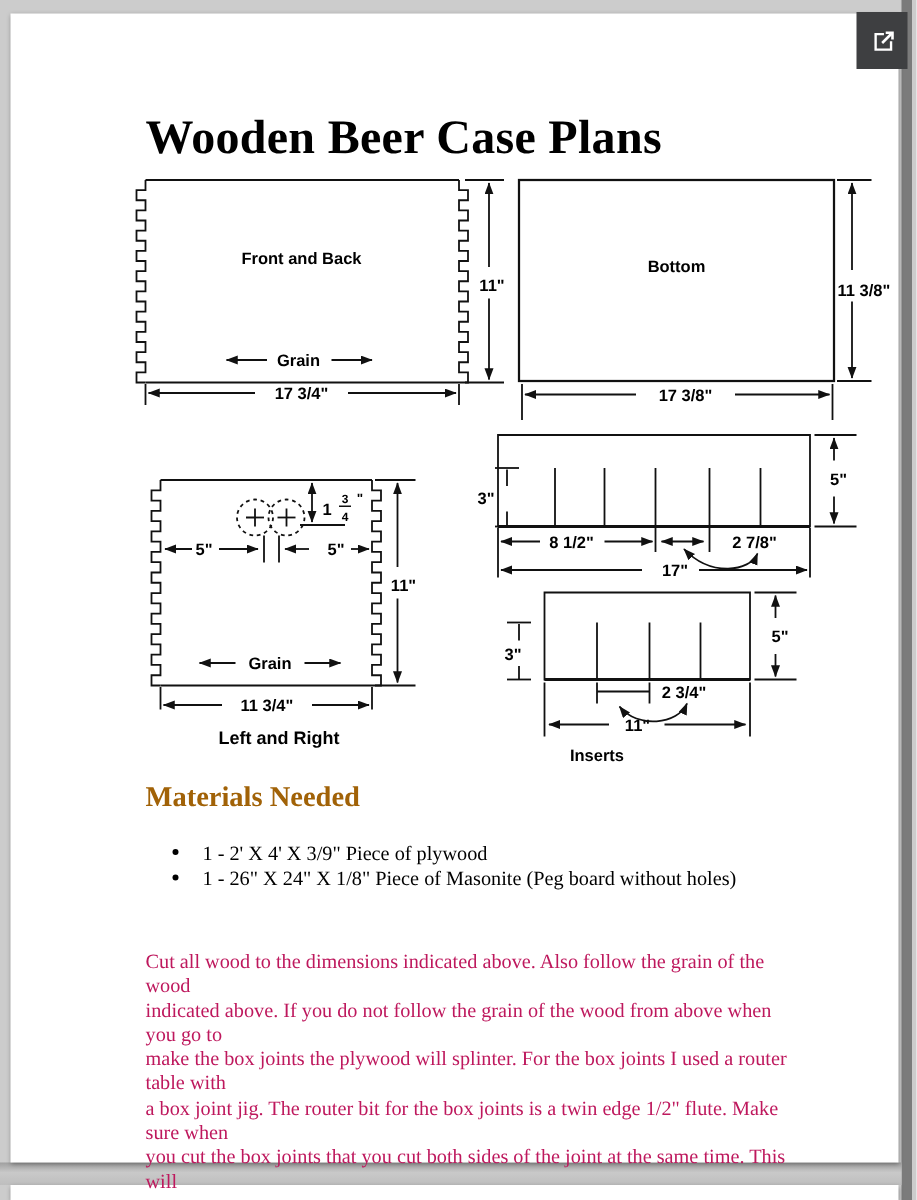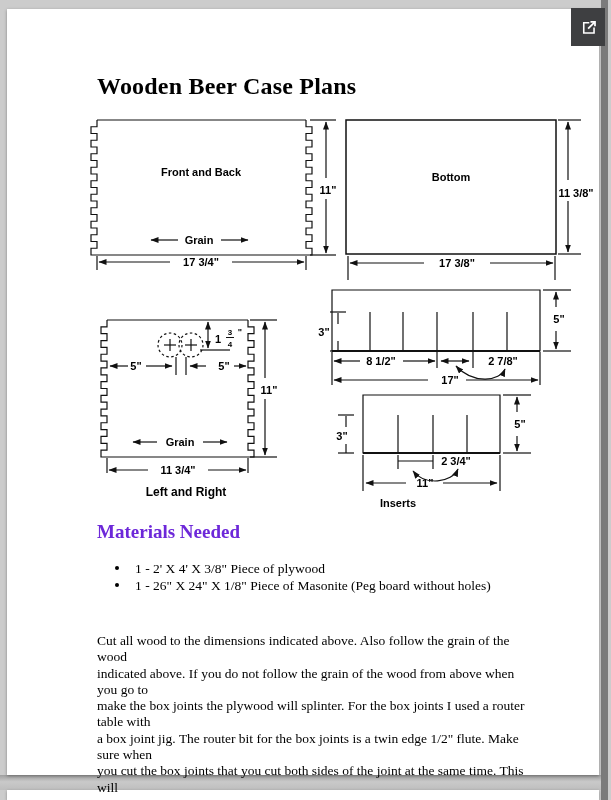--- a/index.html
+++ b/index.html
@@ -23,37 +23,37 @@
     background:#7b7b7b;
   }
   #ext-btn{
     position:absolute;left:571px;top:8px;width:34px;height:38px;
     background:#3e3f41;display:flex;align-items:center;justify-content:center;
     cursor:pointer;z-index:5;
   }
   #ext-btn svg{display:block;}
   h1.doc-title{
     position:absolute;left:90px;top:64px;margin:0;
-    font-size:24px;font-weight:bold;color:#000;letter-spacing:.2px;
+    font-size:32px;font-weight:bold;color:#000;letter-spacing:.2px;
   }
   h2.doc-h2{
     position:absolute;left:90px;margin:0;
-    font-size:19px;font-weight:bold;color:#6d28d9;
+    font-size:19px;font-weight:bold;color:#a16207;
   }
   #materials-heading{top:512px;}
   #instructions-heading{top:588px;}
   .mat-list{position:absolute;left:108px;top:551px;}
   .mat-item{display:flex;align-items:baseline;font-size:13.5px;line-height:17px;color:#000;}
   .mat-item .dot{
     width:4px;height:4px;border-radius:50%;background:#000;
     margin-right:16px;flex:none;position:relative;top:-3px;
   }
   .body-text{
     position:absolute;left:90px;top:624px;width:428px;
-    font-size:13.5px;line-height:16.3px;color:#000000;
+    font-size:13.5px;line-height:16.3px;color:#be185d;
     white-space:pre-line;
   }
   #plans-svg{position:absolute;left:78px;top:101px;}
   #plans-svg path, #plans-svg line, #plans-svg rect, #plans-svg circle{
     stroke:#111;fill:none;stroke-width:1.2;
   }
   #plans-svg text{
     fill:#000;stroke:none;
     font-family:"Liberation Sans", sans-serif;
     font-weight:bold;font-size:11px;text-anchor:middle;
@@ -218,21 +218,21 @@
       <path d="M458,469 C452,483 425,486 413,471" marker-start="url(#arr)" marker-end="url(#arr)"></path>
       <text x="398" y="507">Inserts</text>
     </g>
   </svg>
 
   <h2 id="materials-heading" class="doc-h2">Materials Needed</h2>
 
   <div class="mat-list">
     <div class="mat-item">
       <span class="dot"></span>
-      <span>1 - 2' X 4' X 3/8" Piece of plywood</span>
+      <span>1 - 2' X 4' X 3/9" Piece of plywood</span>
     </div>
     <div class="mat-item">
       <span class="dot"></span>
       <span>1 - 26" X 24" X 1/8" Piece of Masonite (Peg board without holes)</span>
     </div>
   </div>
 
 
   <div class="body-text">Cut all wood to the dimensions indicated above. Also follow the grain of the wood
 indicated above. If you do not follow the grain of the wood from above when you go to

